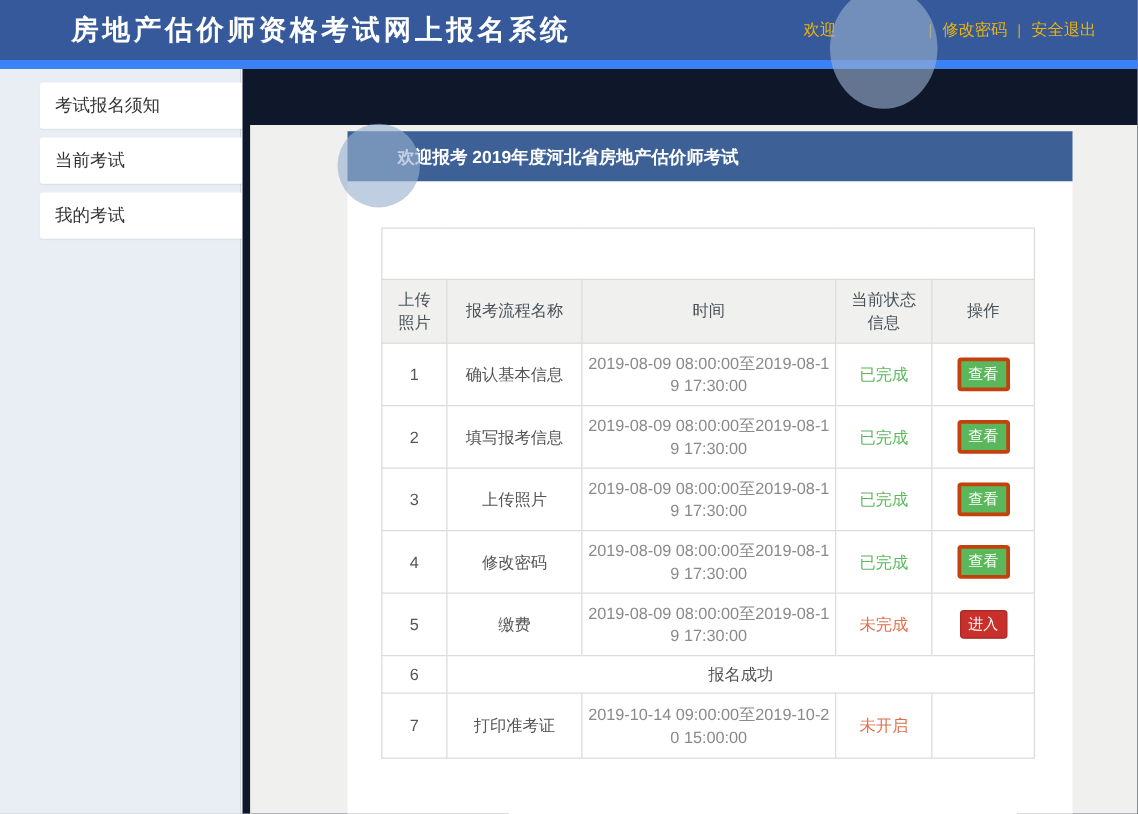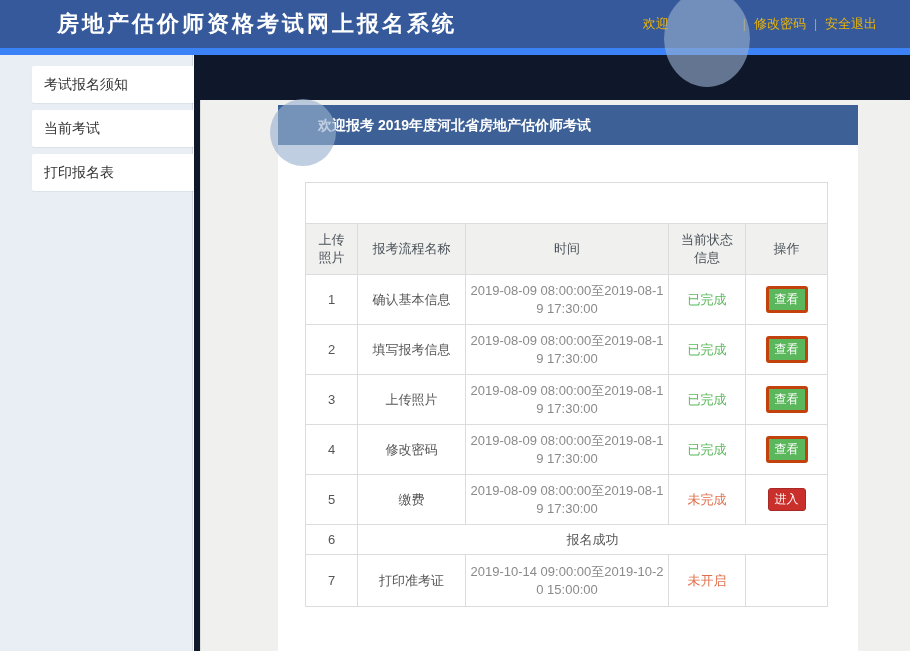--- a/index.html
+++ b/index.html
@@ -99,21 +99,21 @@
     <span class="pipe">|</span>
     <span class="header-link">修改密码</span>
     <span class="pipe">|</span>
     <span class="header-link">安全退出</span>
   </div>
 </div>
 
 <div class="sidebar">
   <div class="menu-item">考试报名须知</div>
   <div class="menu-item">当前考试</div>
-  <div class="menu-item">打印报名表</div>
+  <div class="menu-item">我的考试</div>
 </div>
 
 <div class="main">
   <div class="page-body"></div>
   <div class="welcome-banner">欢迎报考 2019年度河北省房地产估价师考试</div>
   <div class="content-card">
     <table class="status-table">
       <colgroup>
         <col style="width:52px">
           <col style="width:108px">

